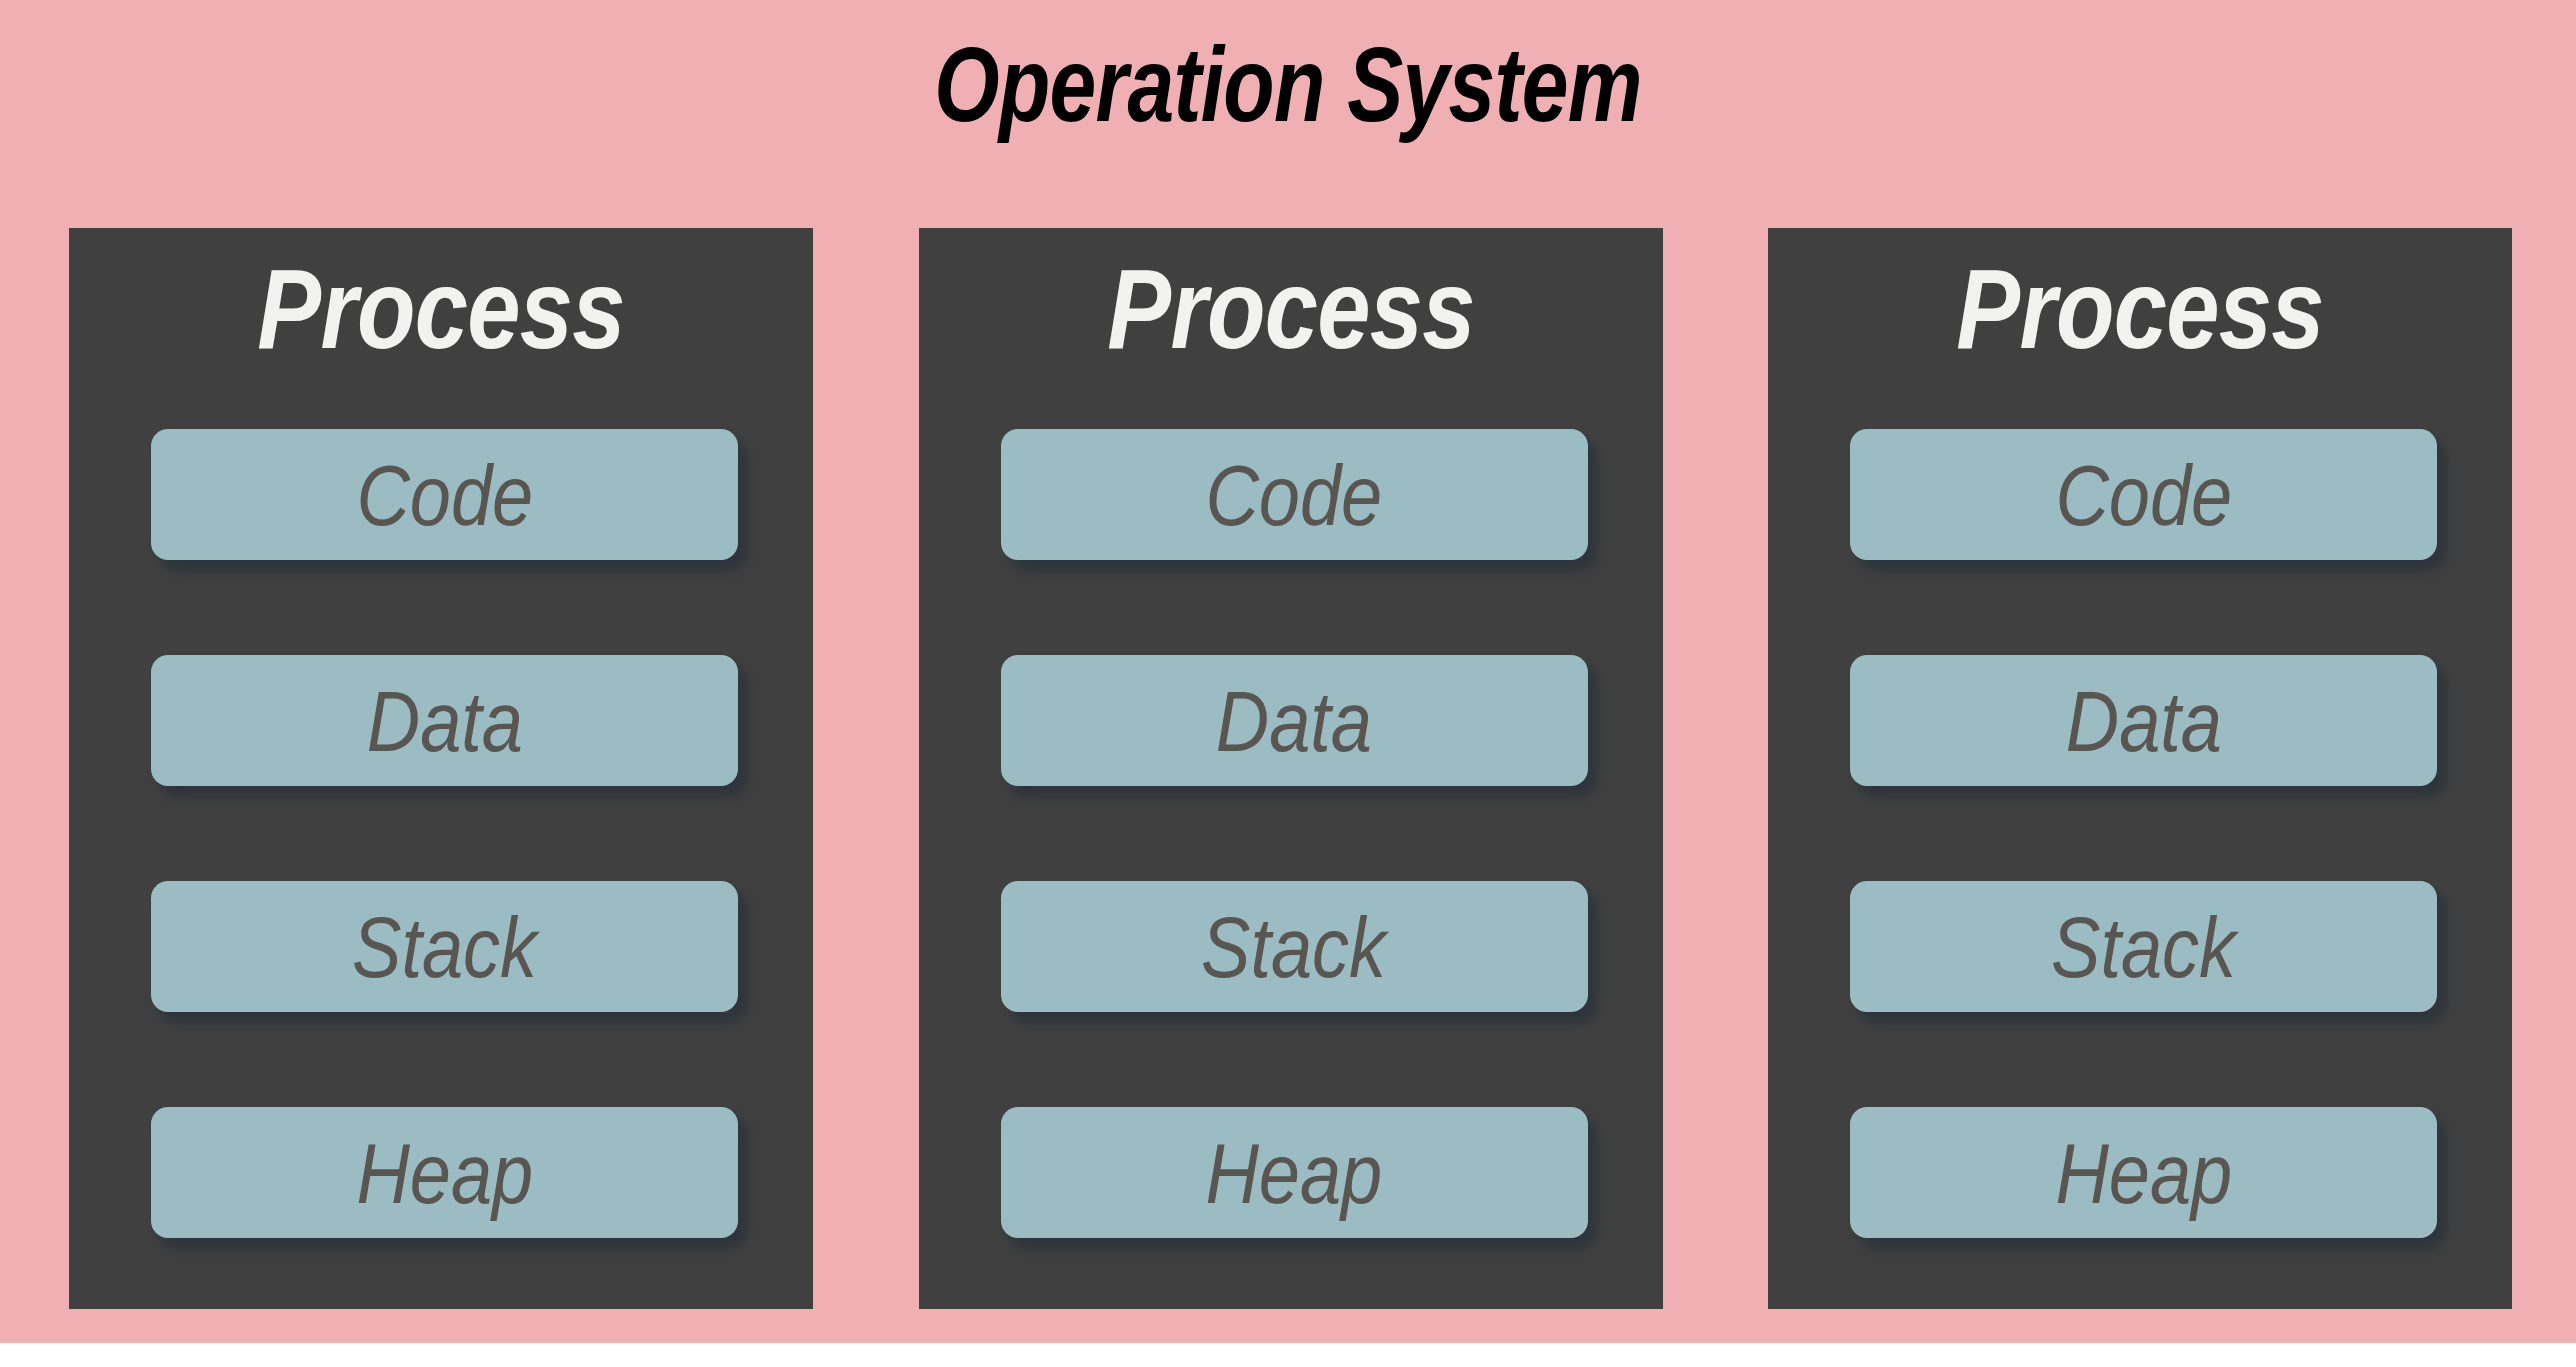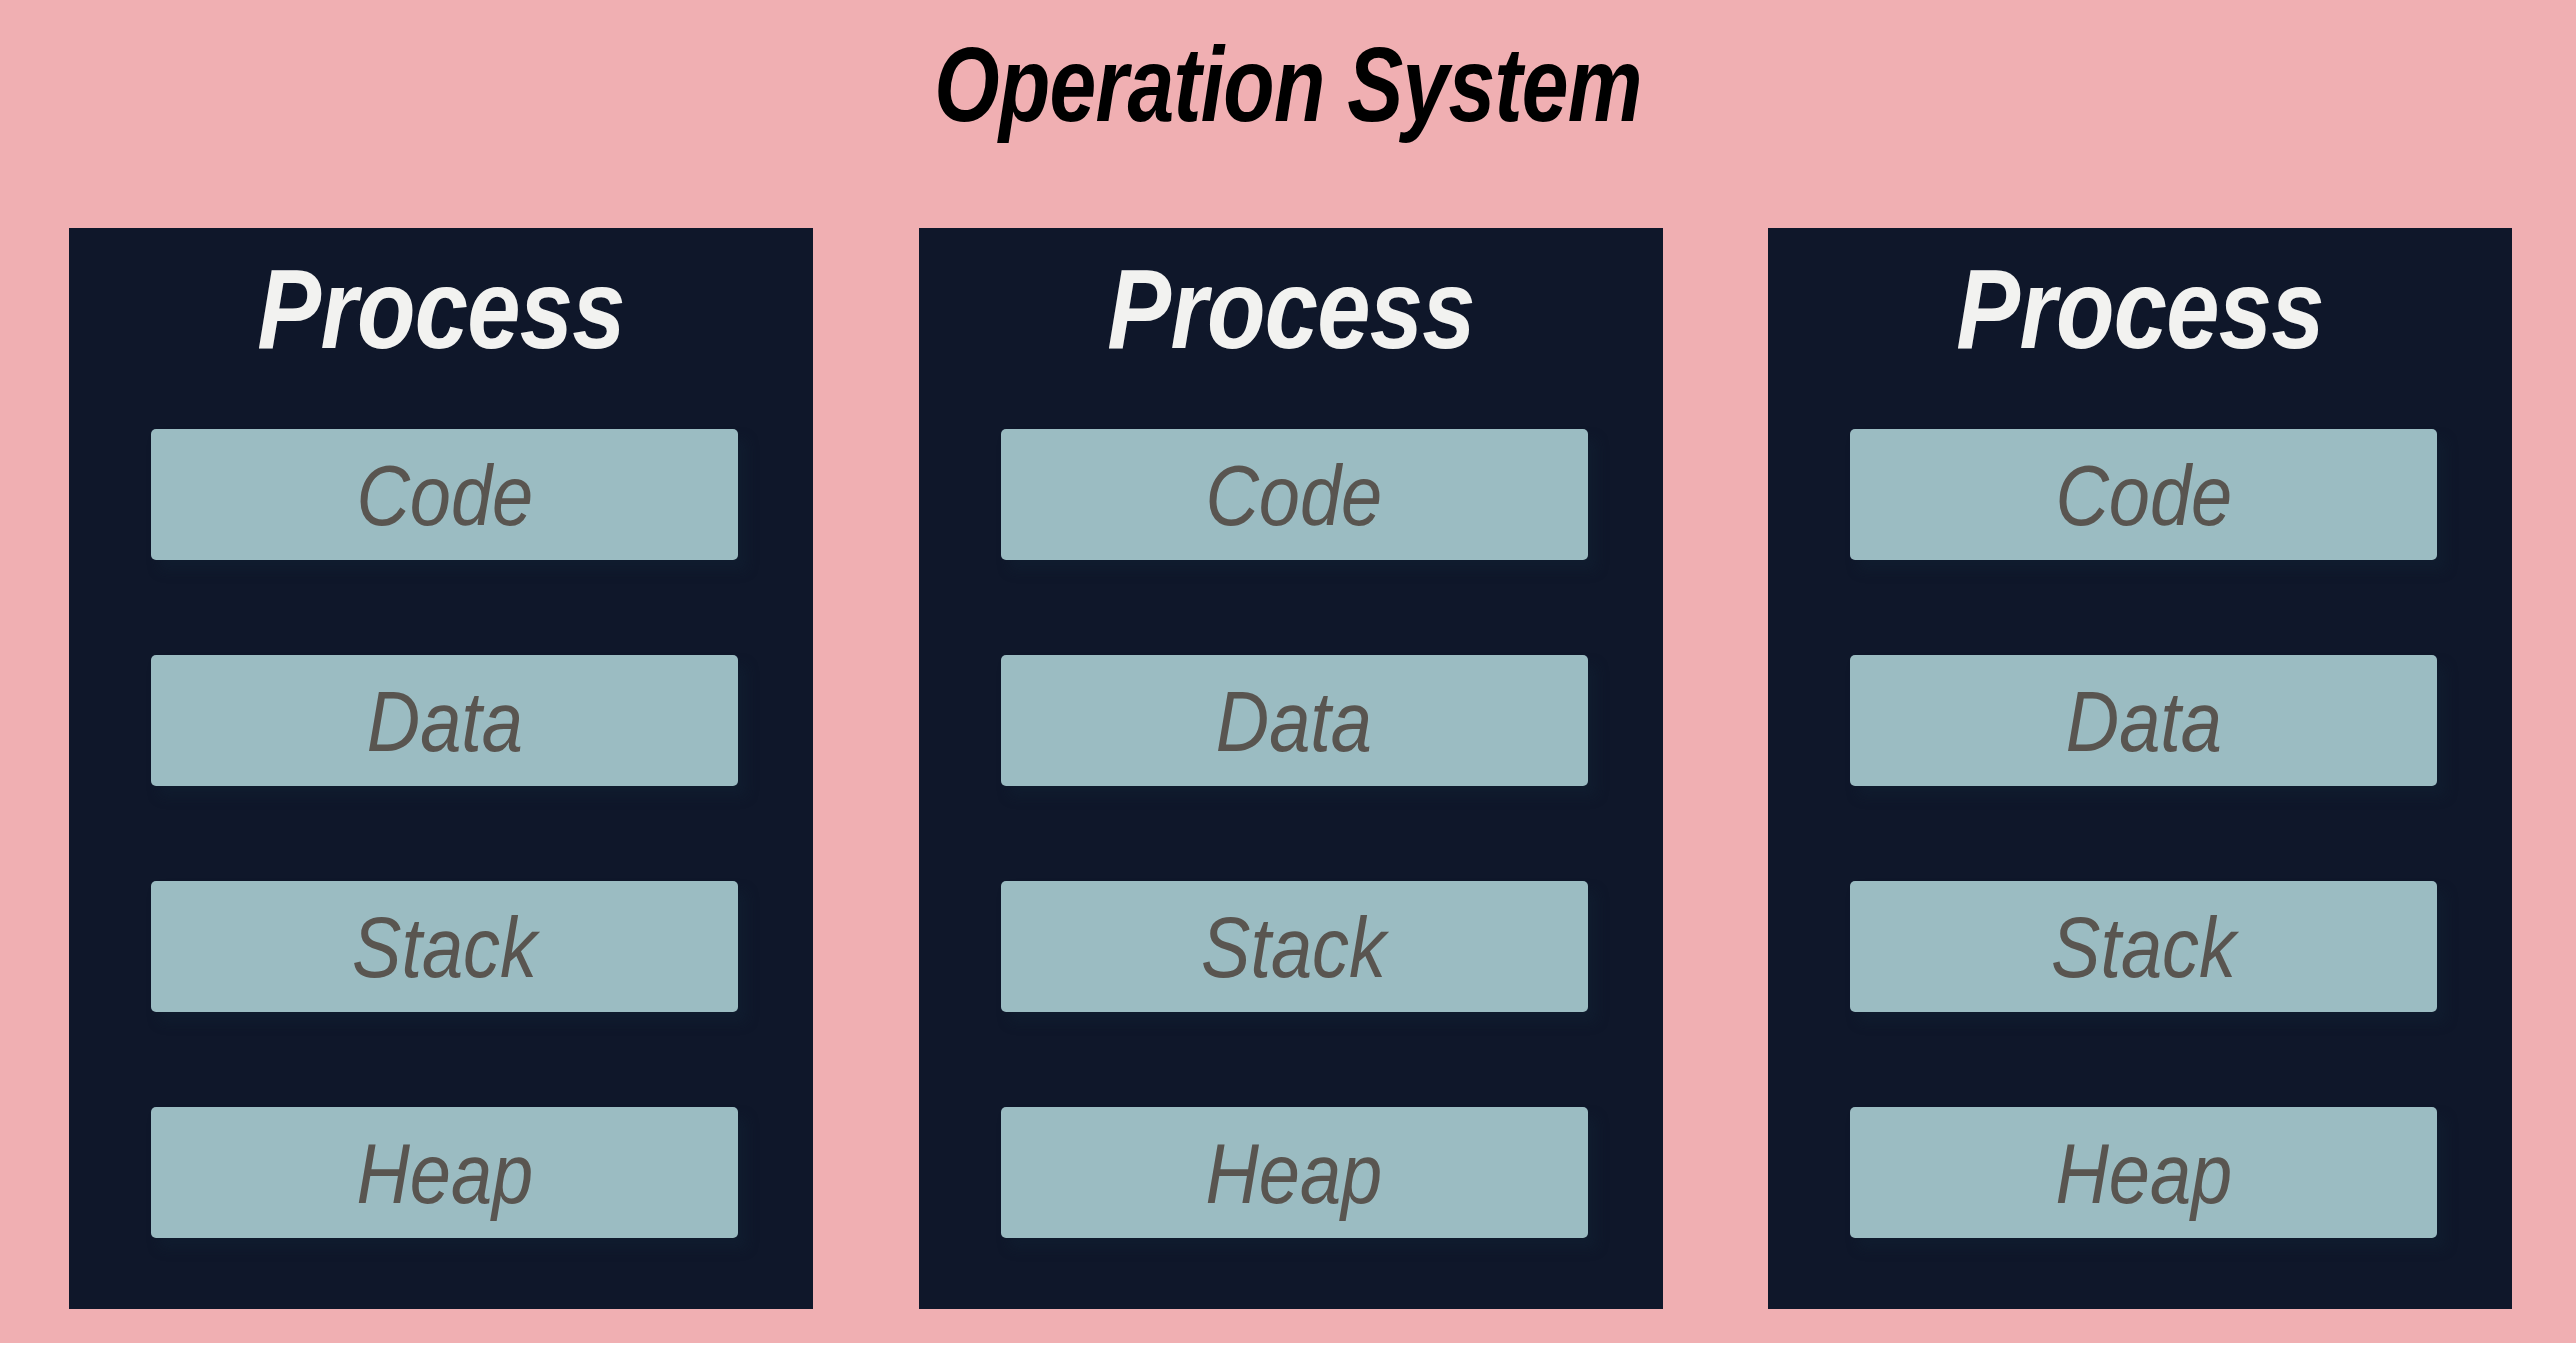--- a/index.html
+++ b/index.html
@@ -49,21 +49,21 @@
     height: 1081px;
     display: flex;
     justify-content: space-between;
     align-items: stretch;
   }
 
   .process-panel {
     position: relative;
     width: 744px;
     height: 1081px;
-    background: #0f172a;
+    background: #404040;
     box-sizing: border-box;
     padding: 0;
   }
 
   .process-heading {
     position: absolute;
     top: 15.5px;
     left: 0;
     width: 100%;
     text-align: center;
@@ -84,21 +84,21 @@
     left: 82px;
     width: 587px;
   }
 
   .segment-box {
     position: relative;
     width: 587px;
     height: 131px;
     margin-bottom: 95px;
     background: #9bbcc2;
-    border-radius: 5px;
+    border-radius: 17px;
     box-shadow: 8.6px 10.3px 12px rgba(17, 36, 53, 0.40);
     display: flex;
     align-items: center;
     justify-content: center;
   }
   .segment-box:last-child {
     margin-bottom: 0;
     text-align: right;
   }
 

